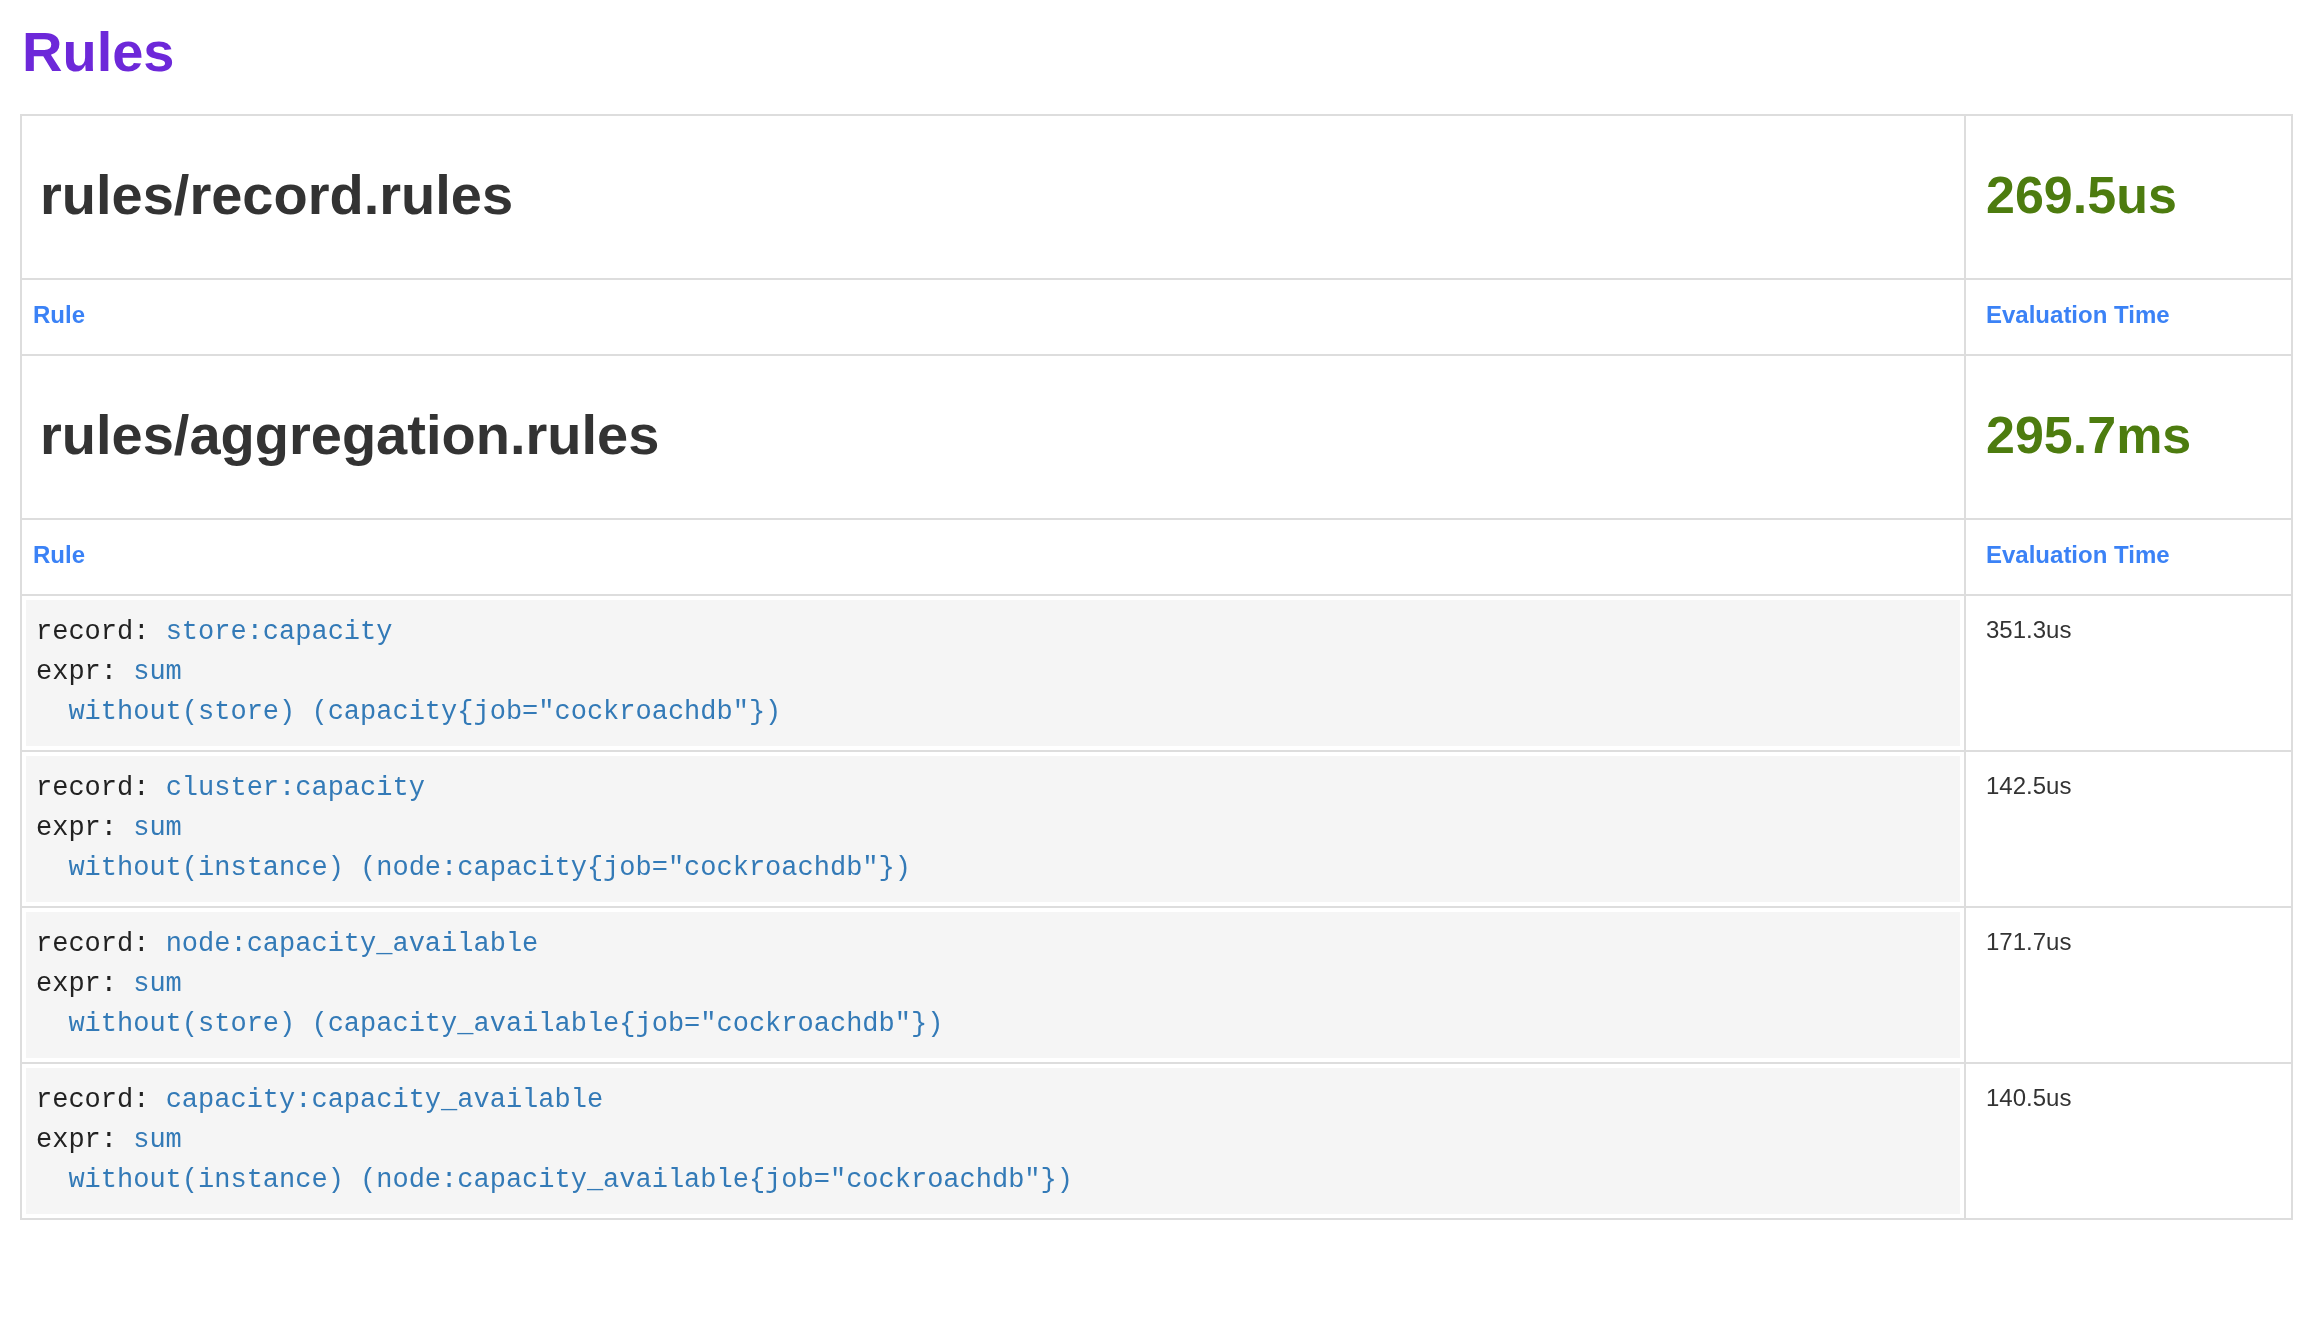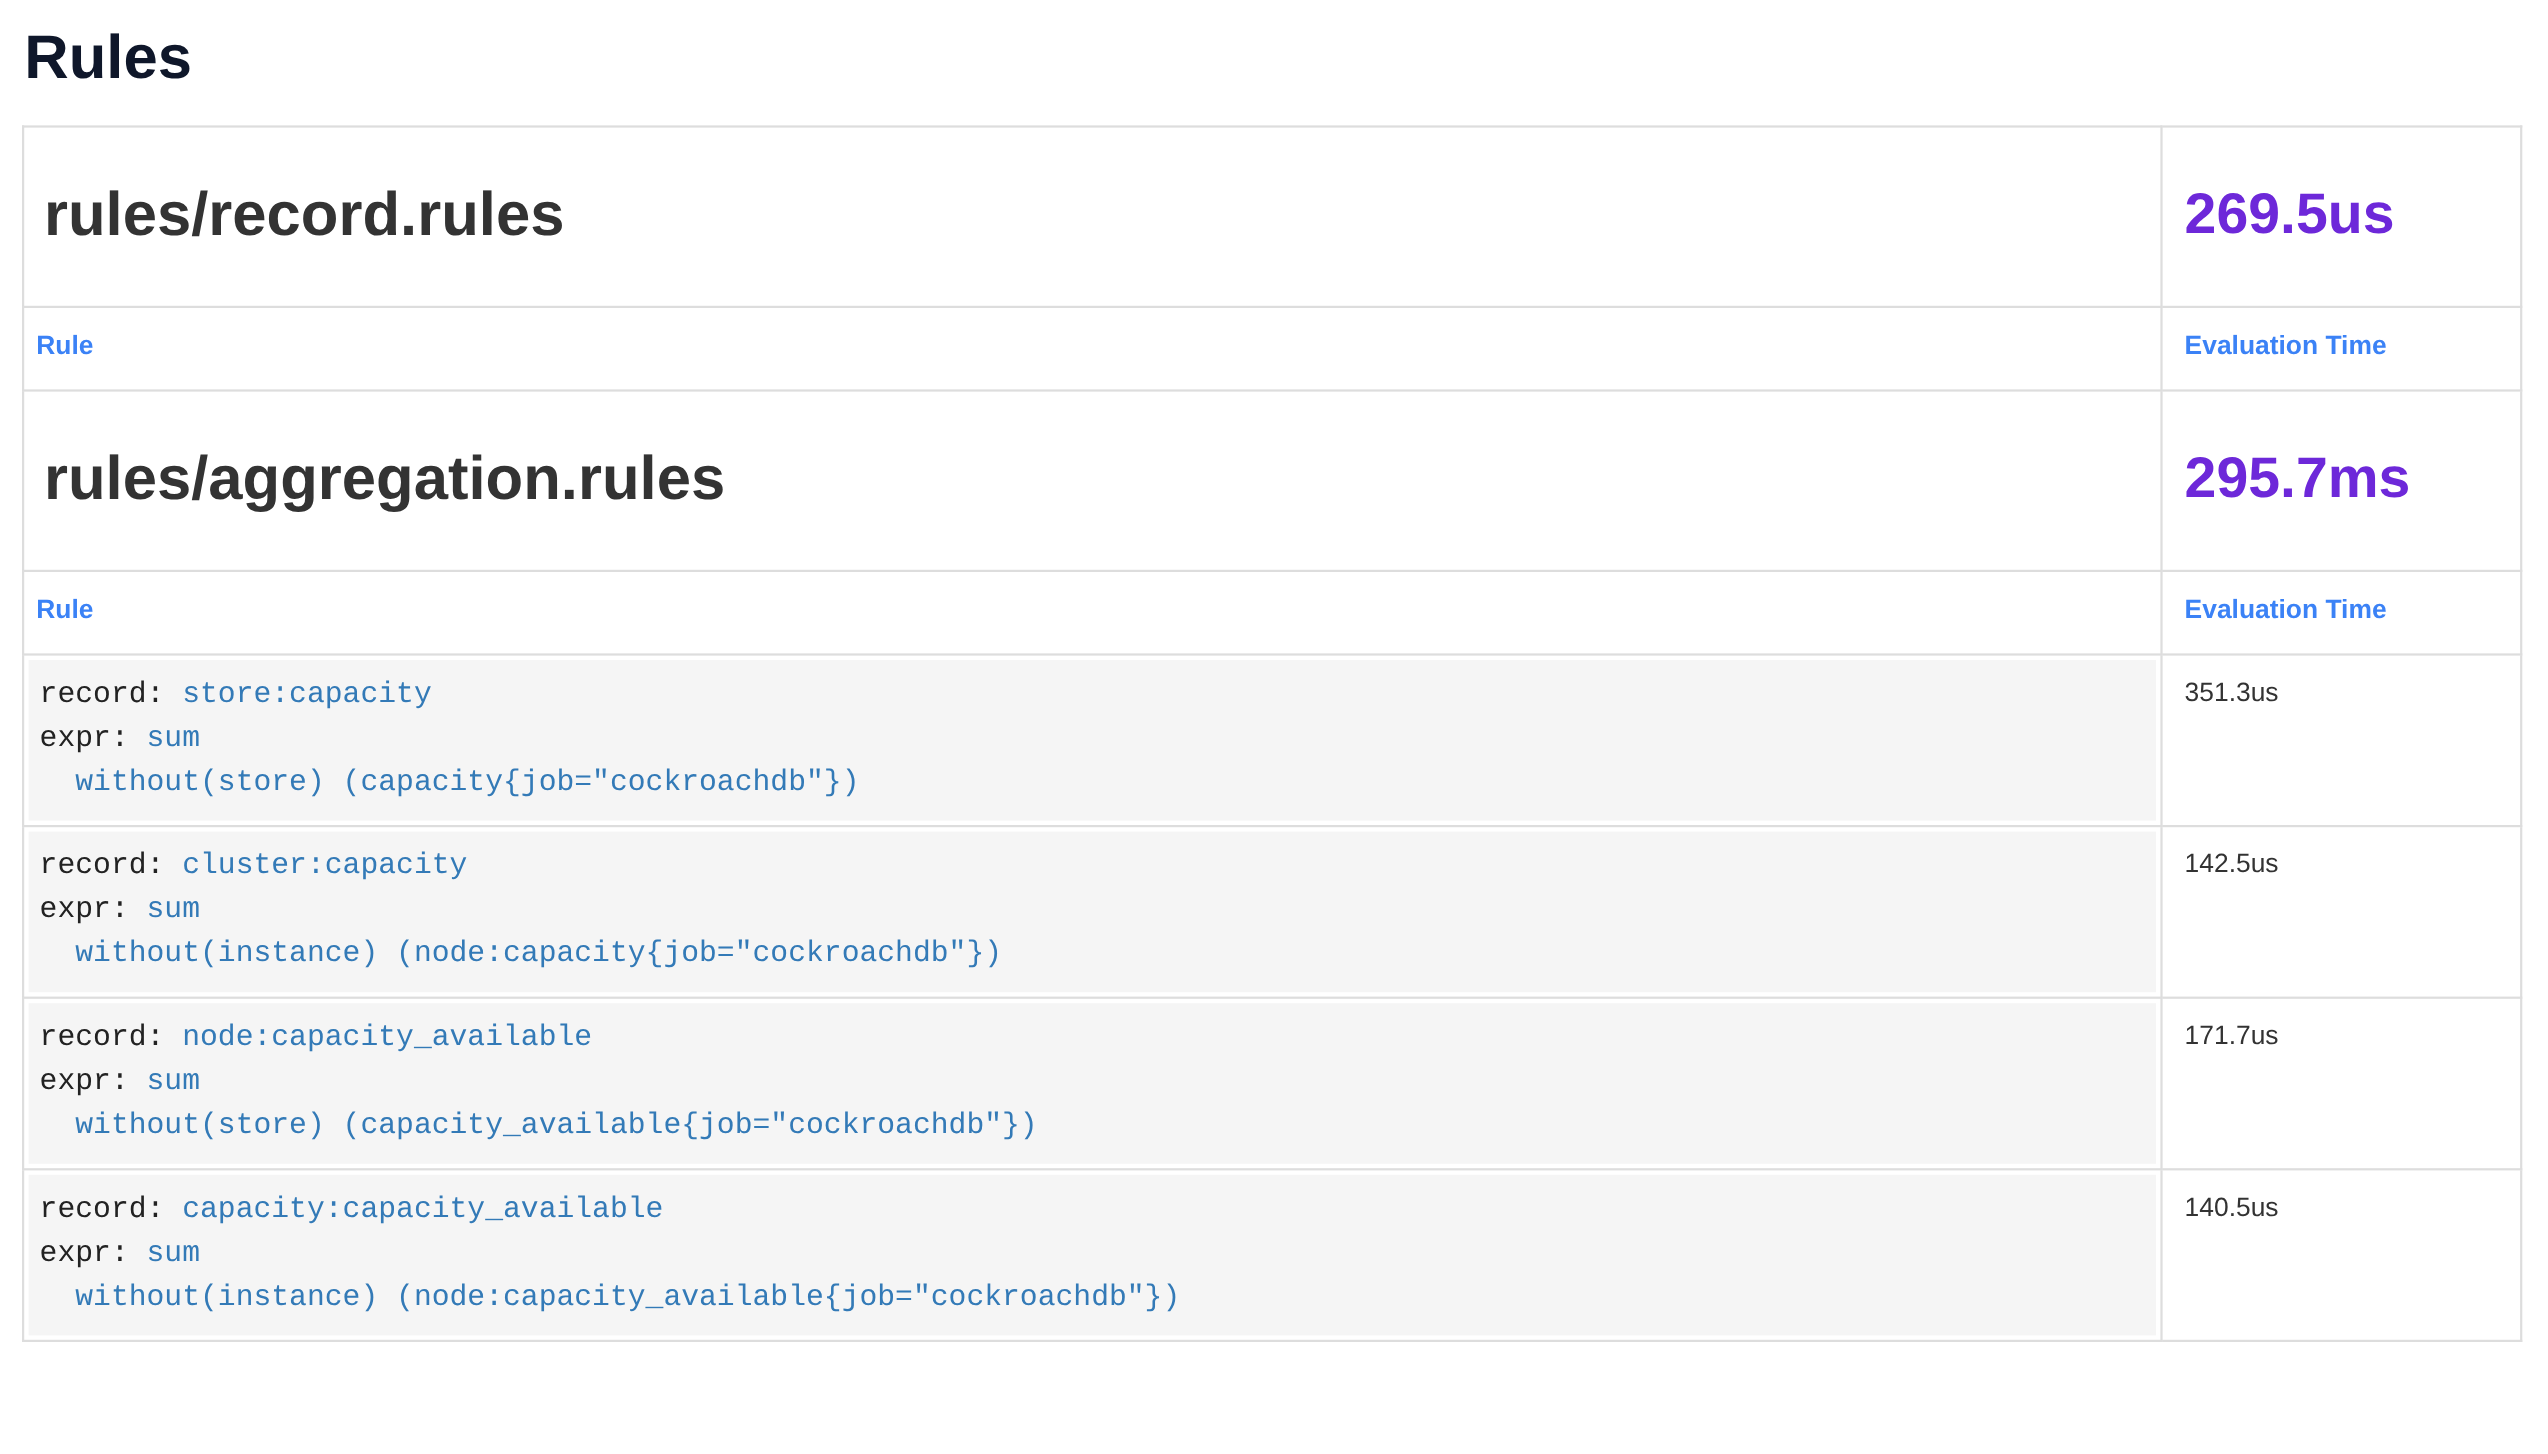--- a/index.html
+++ b/index.html
@@ -11,21 +11,21 @@
     overflow: hidden;
     font-family: "Liberation Sans", "DejaVu Sans", sans-serif;
     color: #333;
   }
   .container {
     padding: 0 25px 0 20px;
   }
   h1.page-title {
     font-size: 56px;
     font-weight: 700;
-    color: #0f172a;
+    color: #6d28d9;
     margin: 20px 0 30px 2px;
     line-height: 64px;
     letter-spacing: 0;
   }
   table.rules-table {
     border-collapse: collapse;
     table-layout: fixed;
     width: 2271px;
   }
   .rules-table th, .rules-table td {
@@ -44,21 +44,21 @@
     color: #333;
     padding: 48px 20px 52px 18px;
     line-height: 62px;
     vertical-align: bottom;
     background: #fff;
     white-space: nowrap;
   }
   th.group-eval {
     font-size: 52px;
     font-weight: 700;
-    color: #6d28d9;
+    color: #4d7c0f;
     padding: 48px 16px 54px 20px;
     line-height: 58px;
     vertical-align: bottom;
     background: #fff;
     white-space: nowrap;
   }
 
   
   th.col-header {
     font-size: 24px;

